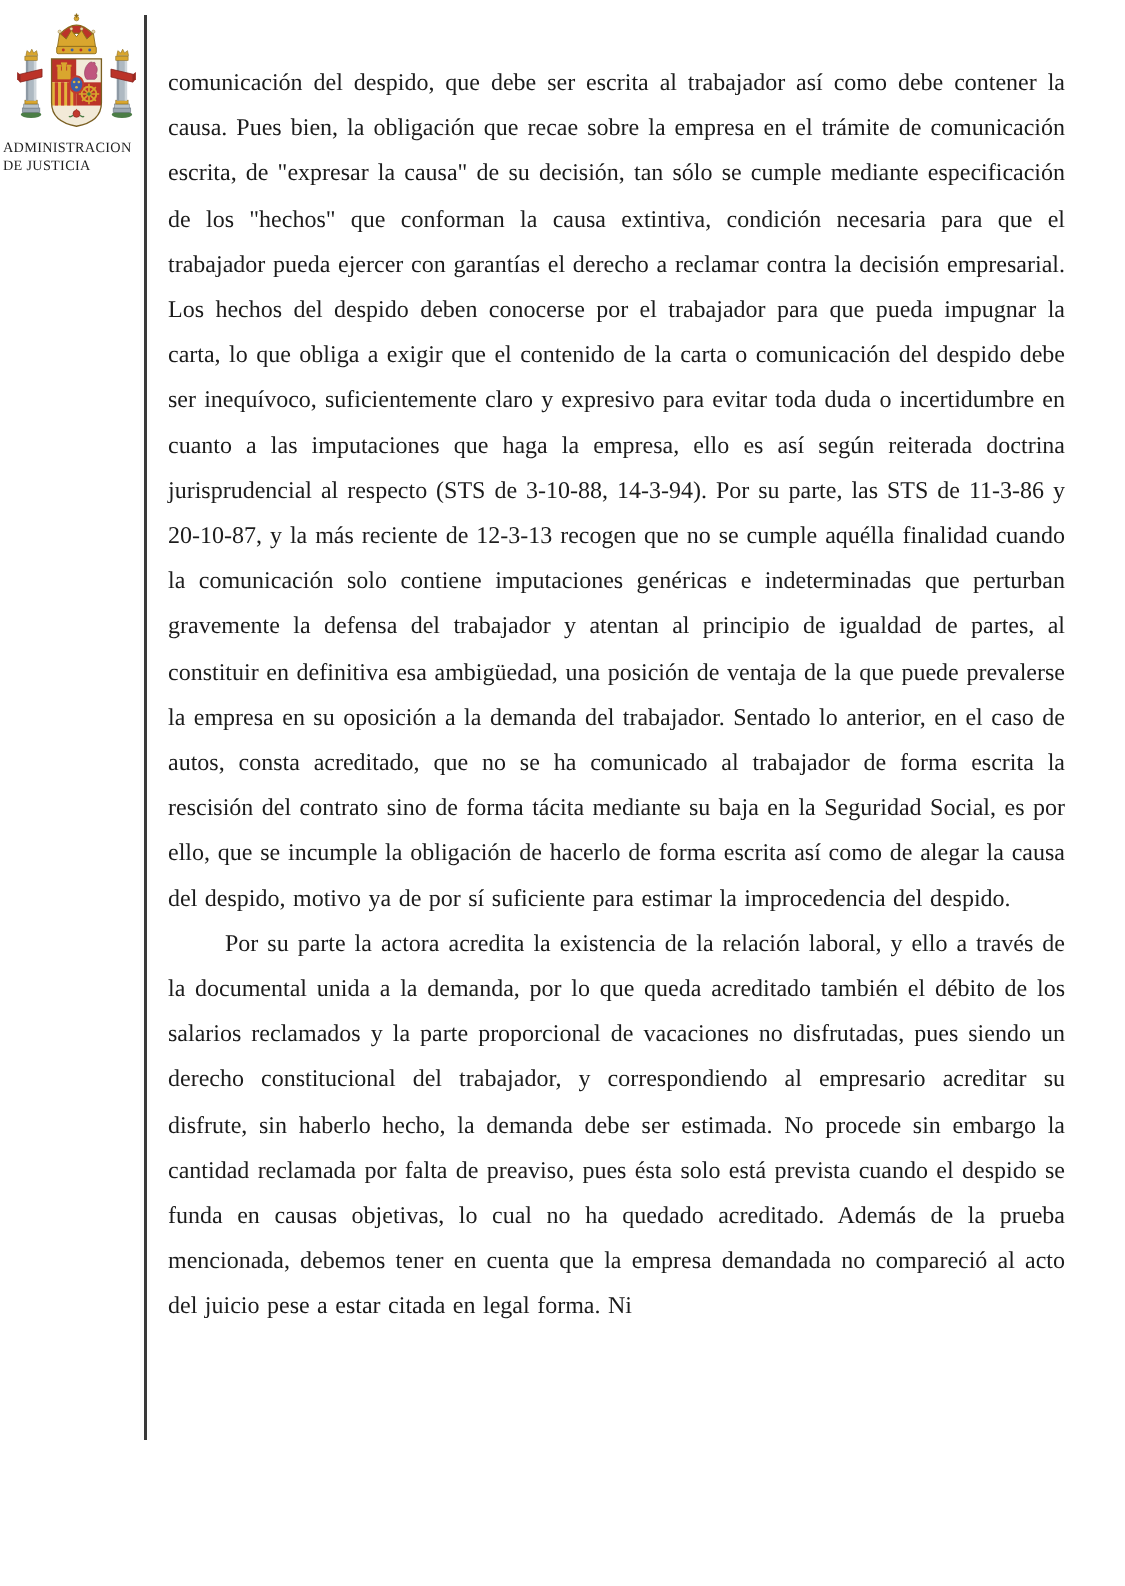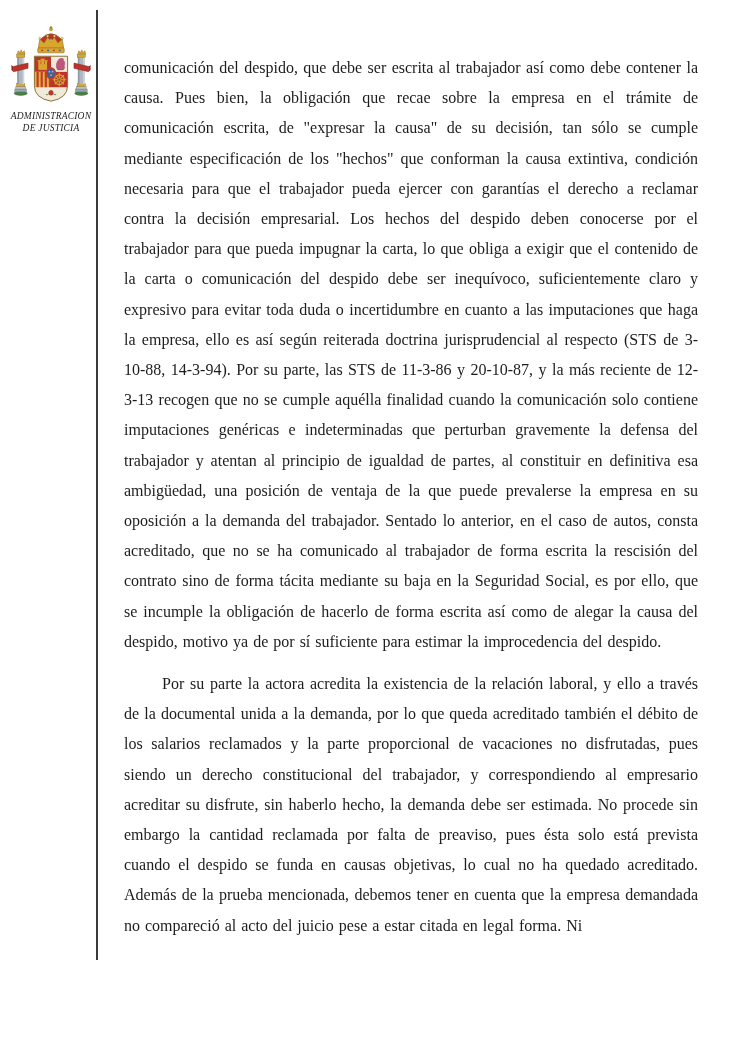--- a/index.html
+++ b/index.html
@@ -16,24 +16,22 @@
   }
   .page {
     position: absolute;
     inset: 0;
     background: #ffffff;
   }
   
   .logo-block {
     position: absolute;
     left: 2px;
-    top: 23px;
+    top: 6px;
     width: 98px;
-    text-align: center;
-    font-style: italic;
   }
   .coa {
     display: block;
     margin: 0 auto;
   }
   .org-name {
     margin-top: 2px;
     font-size: 9.5px;
     line-height: 11.5px;
     letter-spacing: 0.2px;
@@ -54,21 +52,21 @@
     position: absolute;
     left: 112px;
     top: 41px;
     width: 598px;
     font-size: 16px;
     line-height: 30.2px;
     text-align: justify;
     color: #1c1c1c;
   }
   .doc-body p {
-    margin: 12px;
+    margin: 0;
     padding: 0;
     word-spacing: 1px;
   }
   .doc-body p.indented {
     text-indent: 38px;
   }
 </style>
 </head>
 <body>
 

